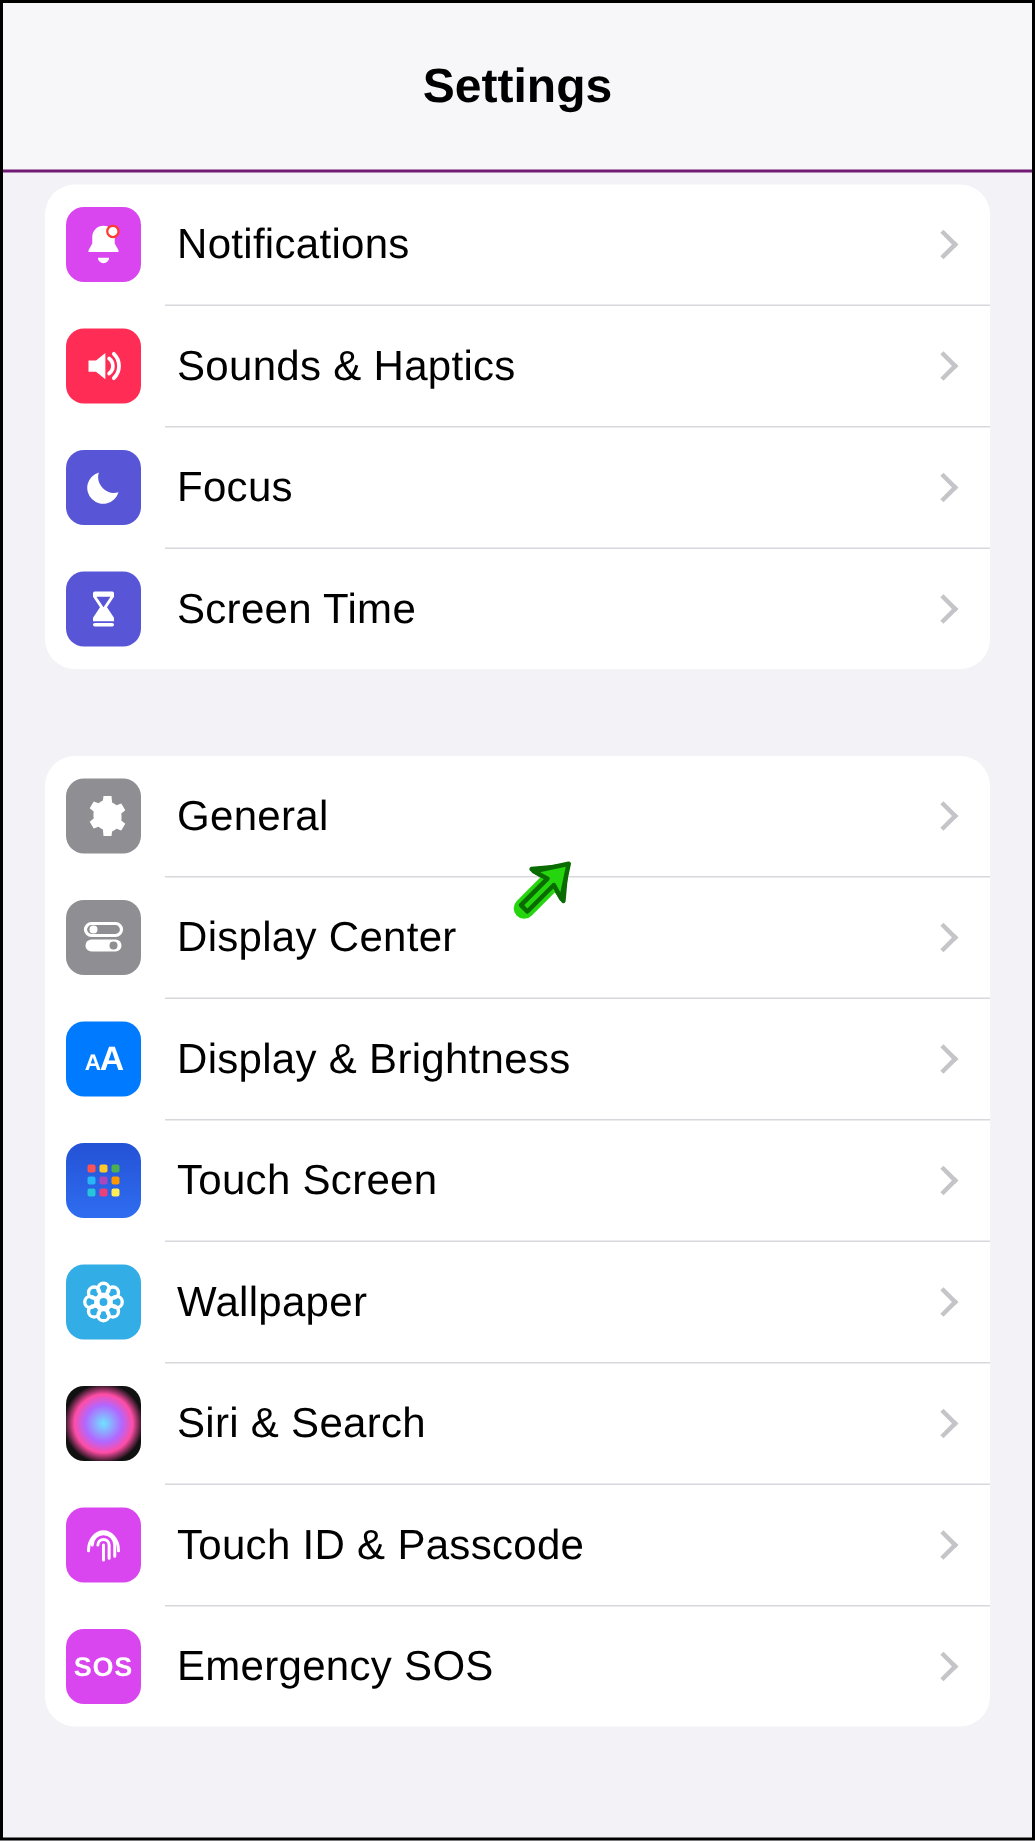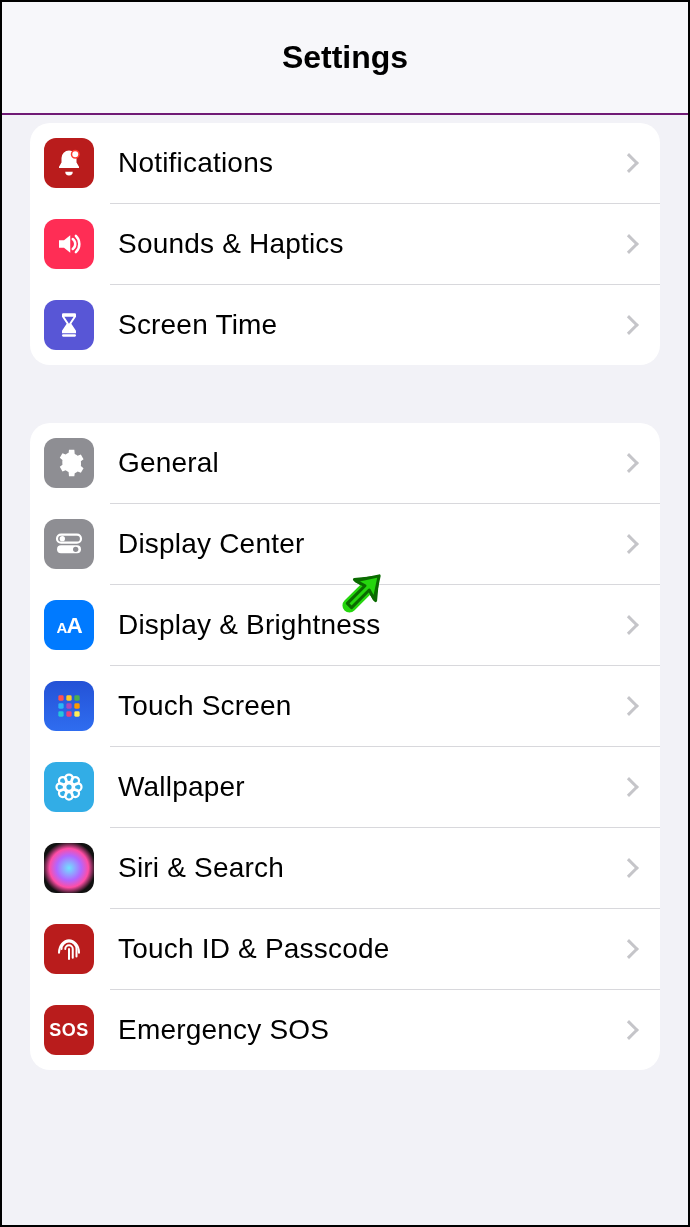--- a/index.html
+++ b/index.html
@@ -66,21 +66,21 @@
   }
   .chevron {
     flex: 0 0 auto;
     width: 14px; height: 14px;
     border-top: 3px solid #c5c5c9;
     border-right: 3px solid #c5c5c9;
     transform: rotate(45deg);
     margin-right: 6px;
   }
 
-  .bg-red    { background: #b91c1c; }
+  .bg-red    { background: #d946ef; }
   .bg-pink   { background: #ff2d55; }
   .bg-indigo { background: #5856d6; }
   .bg-gray   { background: #8e8e93; }
   .bg-blue   { background: #007aff; }
   .bg-cyan   { background: #32ade6; }
   .bg-black  { background: #000; }
 
   
   .arrow-annot {
     position: absolute;
@@ -120,20 +120,29 @@
             <path d="M4 9v6h4l5 4V5L8 9H4z"></path>
             <path d="M15 8a5 5 0 0 1 0 8" stroke="#fff" stroke-width="2" fill="none" stroke-linecap="round"></path>
             <path d="M17.5 5.5a9 9 0 0 1 0 13" stroke="#fff" stroke-width="2" fill="none" stroke-linecap="round"></path>
           </svg>
       </div>
       <div class="row-label">Sounds &amp; Haptics</div>
       <div class="chevron"></div>
     </div>
     <div class="row-sep"></div>
 
+    <div class="row">
+      <div class="icon-box bg-indigo">
+        <svg viewBox="0 0 24 24" width="30" height="30" fill="#fff">
+            <path d="M20 14.5A8.5 8.5 0 0 1 9.5 4 8.5 8.5 0 1 0 20 14.5z"></path>
+          </svg>
+      </div>
+      <div class="row-label">Focus</div>
+      <div class="chevron"></div>
+    </div>
     <div class="row-sep"></div>
 
     <div class="row">
       <div class="icon-box bg-indigo">
         <svg viewBox="0 0 24 24" width="28" height="28" fill="#fff">
             <path d="M6 3h12v2l-4 6 4 6v2H6v-2l4-6-4-6V3zm2 2 4 6 4-6H8z" fill="#fff"></path>
             <path d="M7 3h10M7 21h10" stroke="#fff" stroke-width="2" stroke-linecap="round"></path>
           </svg>
       </div>
       <div class="row-label">Screen Time</div>

